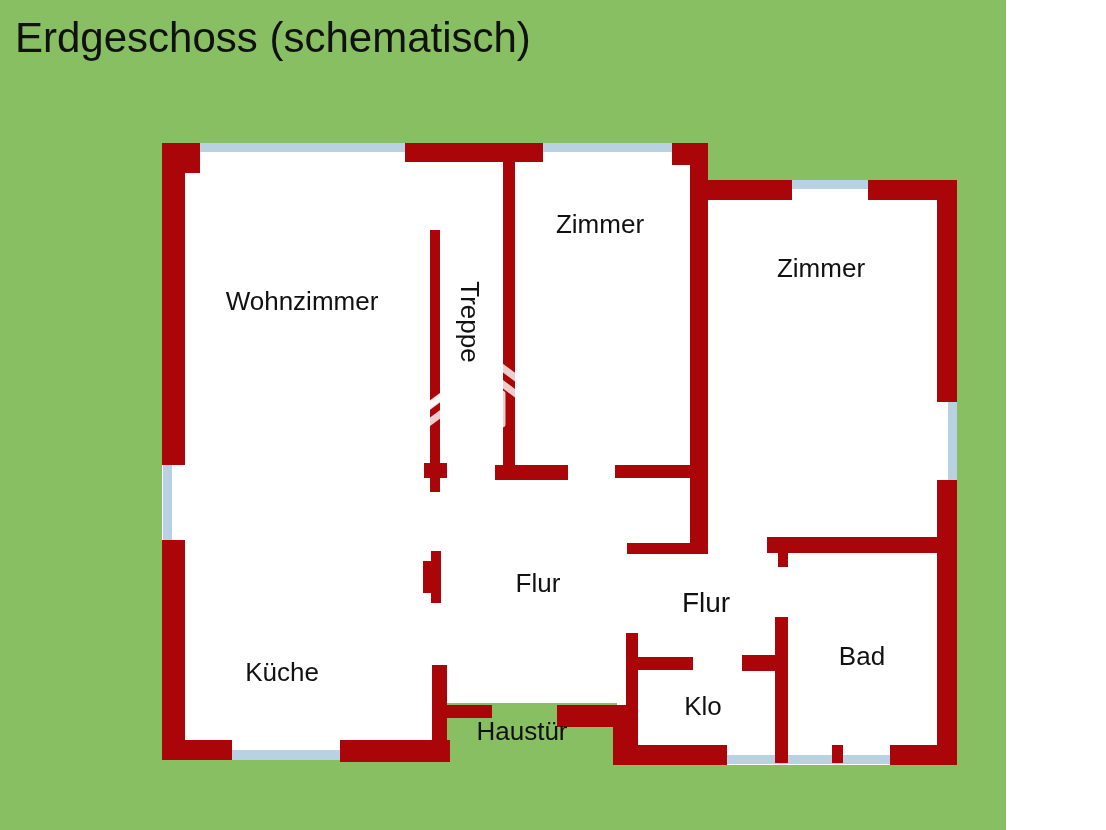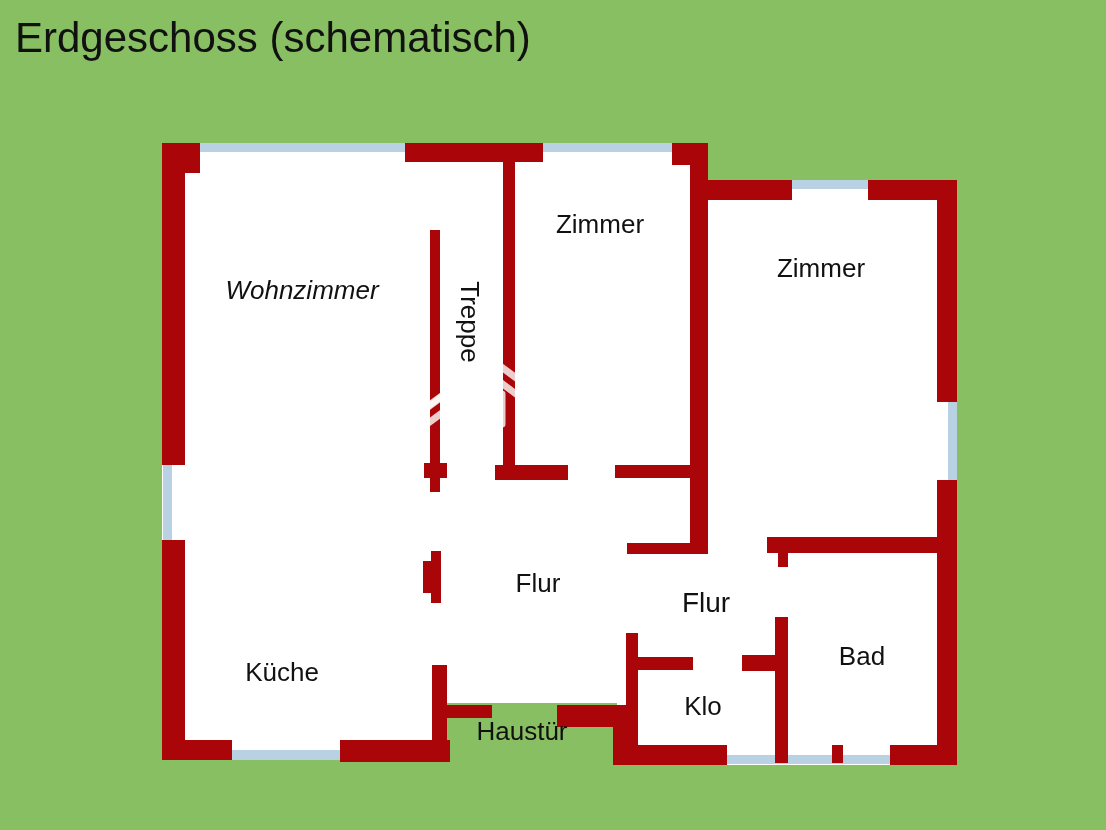--- a/index.html
+++ b/index.html
@@ -1,21 +1,21 @@
 <!DOCTYPE html>
 <html style="--bg: #88bf63; --wall: #aa0509; --glass: #b8d2e4; --floor: #ffffff; --ink: #111111;"><head>
 <meta charset="utf-8">
 <style>
   :root{
     --bg:#88bf63; --wall:#aa0509; --glass:#b8d2e4; --floor:#ffffff; --ink:#111111;
   }
   html,body{margin:0;padding:0;}
   body{font-family:"Liberation Sans", sans-serif; background:#fff;}
   #canvas{
-    position:relative; width:1106px; height:830px; overflow:hidden;
+    position:relative; width:1006px; height:830px; overflow:hidden;
     background:var(--bg);
   }
   #page-title{
     position:absolute; left:15px; top:14px;
     font-size:42px; color:var(--ink); letter-spacing:0px; white-space:nowrap;
   }
   .abs{position:absolute;}
   .floor{position:absolute; background:var(--floor);}
   .patch{position:absolute; background:var(--bg);}
   .win{position:absolute; background:var(--glass);}
@@ -87,21 +87,21 @@
     <div class="w" style="left:340px;top:740px;width:110px;height:22px;"></div>
     <div class="w" style="left:430px;top:230px;width:10px;height:235px;"></div>
     <div class="w" style="left:424px;top:463px;width:23px;height:15px;"></div>
     <div class="w" style="left:430px;top:478px;width:10px;height:14px;"></div>
     <div class="w" style="left:503px;top:162px;width:12px;height:303px;"></div>
     <div class="w" style="left:495px;top:465px;width:73px;height:15px;"></div>
     <div class="w" style="left:615px;top:465px;width:75px;height:13px;"></div>
     <div class="w" style="left:423px;top:561px;width:8px;height:32px;"></div>
     <div class="w" style="left:431px;top:551px;width:10px;height:52px;"></div>
 
-    <div class="room-label" style="left:302px;top:290px;font-style:italic;">Wohnzimmer</div>
+    <div class="room-label" style="left:302px;top:301px;">Wohnzimmer</div>
     <div class="room-label vertical" style="left:470px;top:322px;">Treppe</div>
     <div class="room-label" style="left:600px;top:224px;">Zimmer</div>
     <div class="room-label" style="left:821px;top:268px;">Zimmer</div>
     <div class="room-label" style="left:538px;top:583px;">Flur</div>
     <div class="room-label" style="left:706px;top:603px;font-size:28px;">Flur</div>
     <div class="room-label" style="left:282px;top:672px;">Küche</div>
     <div class="room-label" style="left:862px;top:656px;">Bad</div>
     <div class="room-label" style="left:703px;top:706px;">Klo</div>
     <div class="room-label" style="left:522px;top:731px;text-align:right;">Haustür</div>
 

